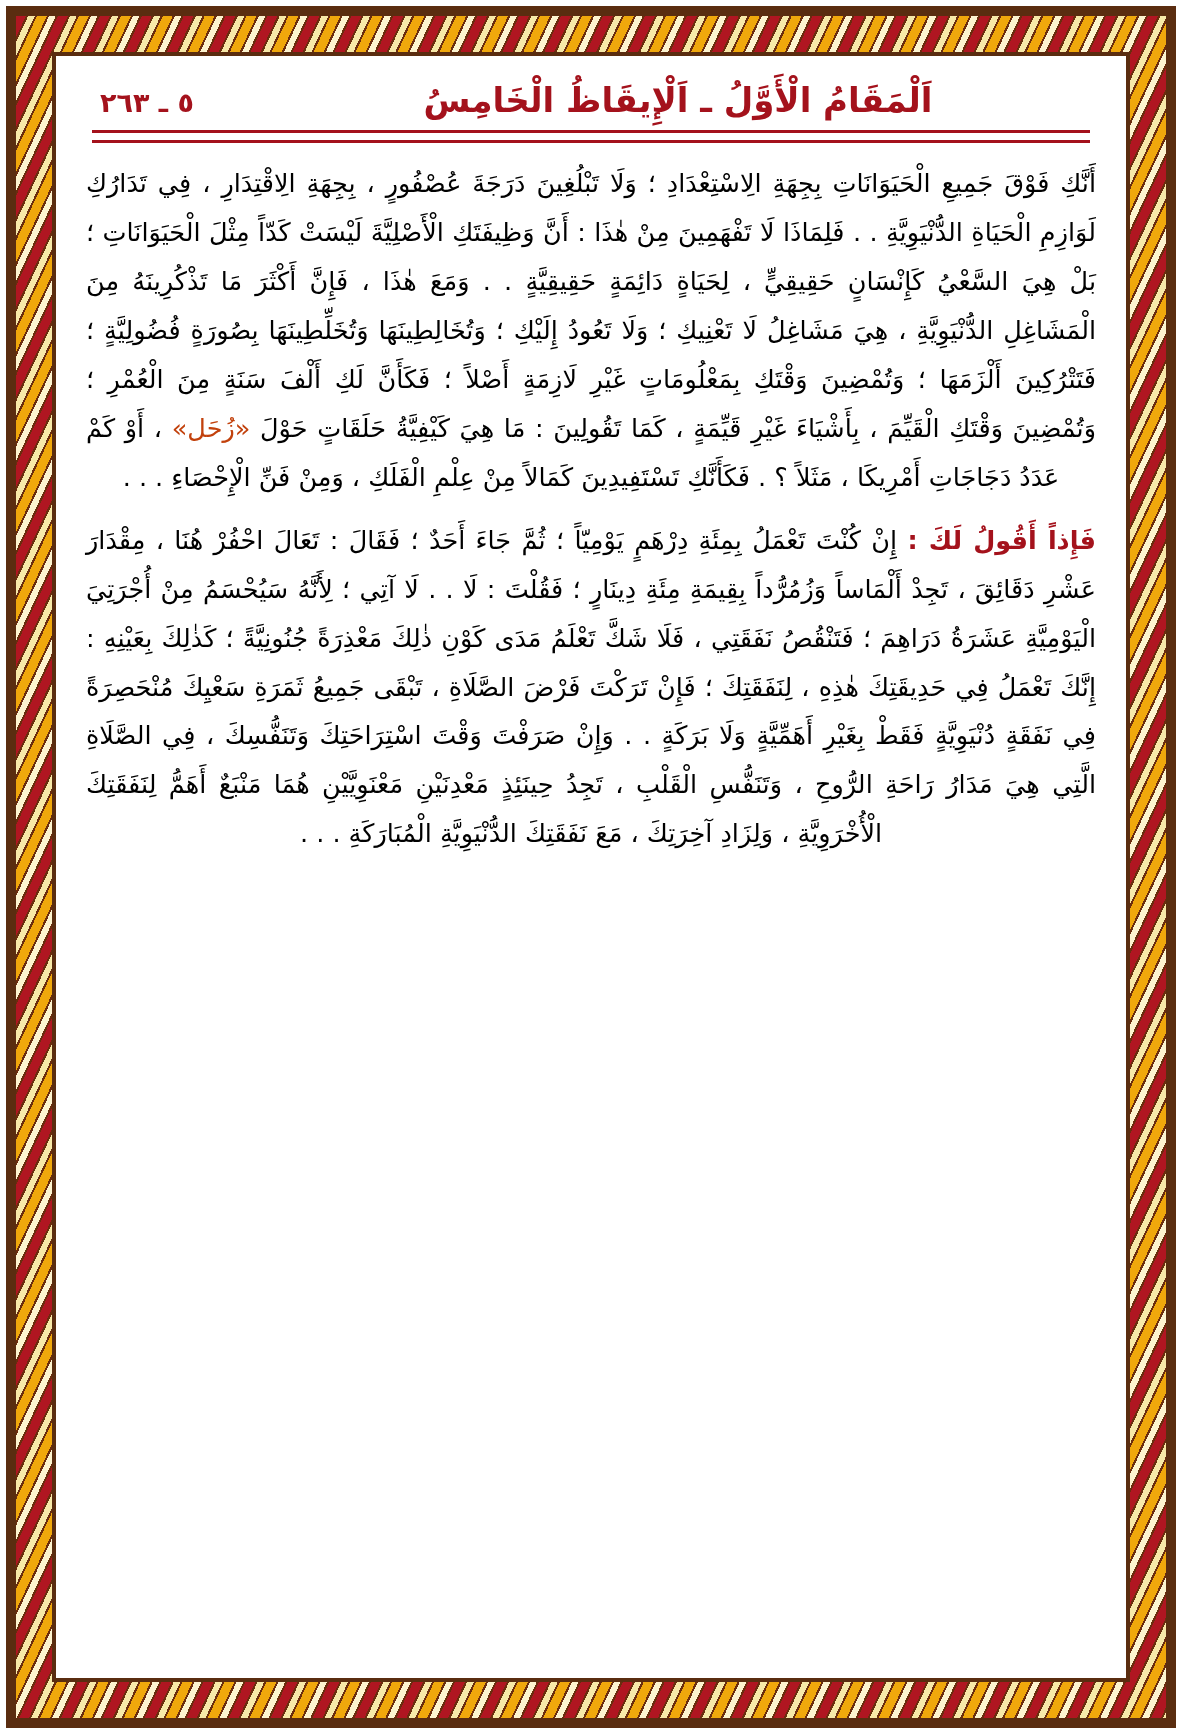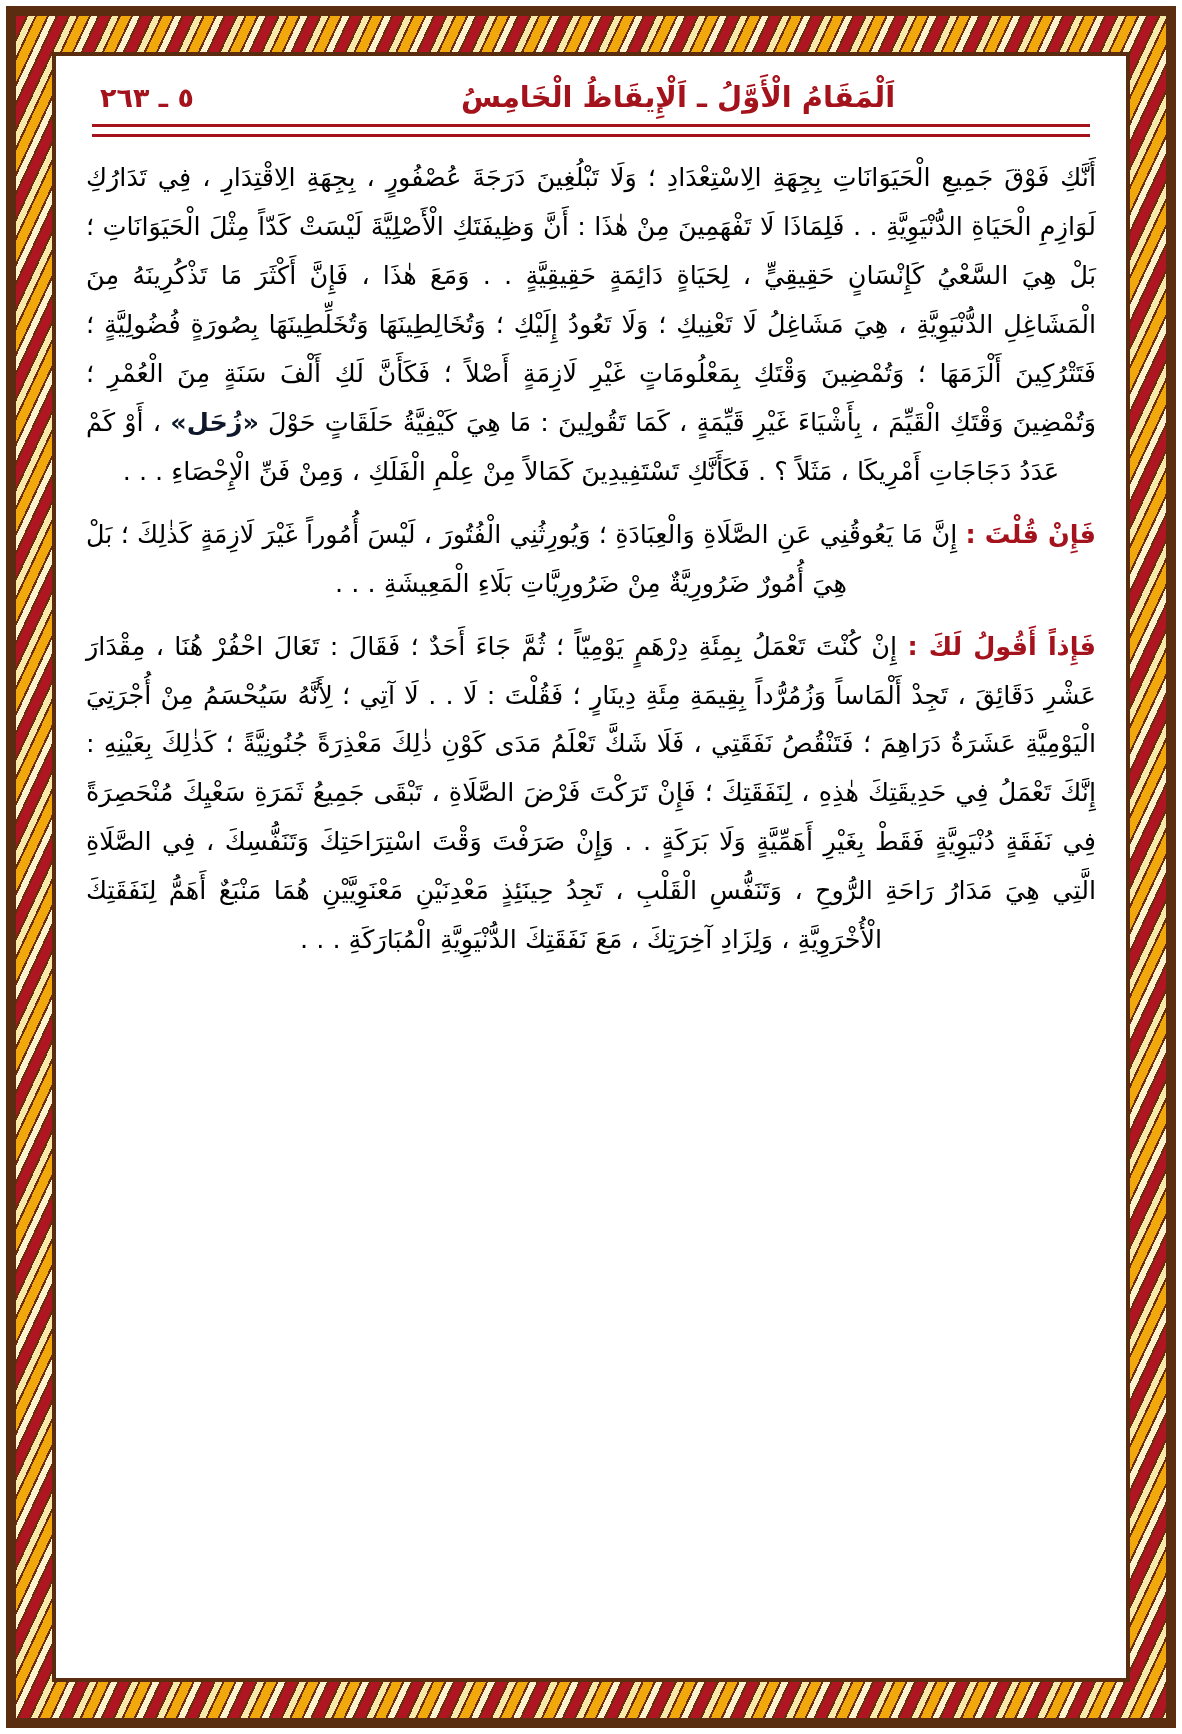--- a/index.html
+++ b/index.html
@@ -78,21 +78,21 @@
   }
   .page-number {
     color: #a4121c;
     font-size: 27px;
     font-weight: bold;
     letter-spacing: 1px;
     white-space: nowrap;
   }
   .header-title {
     color: #a4121c;
-    font-size: 29px;
+    font-size: 34px;
     font-weight: bold;
     flex: 1;
     text-align: center;
     margin-right: -80px;
   }
   .header-rule {
     margin: 10px 6px 0 6px;
     height: 7px;
     border-top: 3px solid #a4121c;
     border-bottom: 3px solid #a4121c;
@@ -113,22 +113,22 @@
     text-align: justify;
   }
   .para + .para { margin-top: 0; }
   .para-gap { margin-top: 26px; }
 
   .lead {
     color: #a4121c;
     font-weight: bold;
   }
   .hl {
-    color: #0f172a;
-    font-weight: bold;
+    color: #c2410c;
+    font-weight: normal;
   }
   .fn-ref {
     color: #a4121c;
     font-size: 17px;
     vertical-align: super;
   }
 
   .footnote-wrap {
     margin-top: auto;
     padding-bottom: 6px;
@@ -169,21 +169,20 @@
     <div class="header-row">
       <div class="page-number">٥ ـ ٢٦٣</div>
       <div class="header-title">اَلْمَقَامُ الْأَوَّلُ ـ اَلْإِيقَاظُ الْخَامِسُ</div>
     </div>
     <div class="header-rule"></div>
 
     <div class="body">
 
       <p class="para"><span>أَنَّكِ فَوْقَ جَمِيعِ الْحَيَوَانَاتِ بِجِهَةِ الِاسْتِعْدَادِ ؛ وَلَا تَبْلُغِينَ دَرَجَةَ عُصْفُورٍ ، بِجِهَةِ الِاقْتِدَارِ ، فِي تَدَارُكِ لَوَازِمِ الْحَيَاةِ الدُّنْيَوِيَّةِ . . فَلِمَاذَا لَا تَفْهَمِينَ مِنْ هٰذَا : أَنَّ وَظِيفَتَكِ الْأَصْلِيَّةَ لَيْسَتْ كَدّاً مِثْلَ الْحَيَوَانَاتِ ؛ بَلْ هِيَ السَّعْيُ كَإِنْسَانٍ حَقِيقِيٍّ ، لِحَيَاةٍ دَائِمَةٍ حَقِيقِيَّةٍ . . وَمَعَ هٰذَا ، فَإِنَّ أَكْثَرَ مَا تَذْكُرِينَهُ مِنَ الْمَشَاغِلِ الدُّنْيَوِيَّةِ ، هِيَ مَشَاغِلُ لَا تَعْنِيكِ ؛ وَلَا تَعُودُ إِلَيْكِ ؛ وَتُخَالِطِينَهَا وَتُخَلِّطِينَهَا بِصُورَةٍ فُضُولِيَّةٍ ؛ فَتَتْرُكِينَ أَلْزَمَهَا ؛ وَتُمْضِينَ وَقْتَكِ بِمَعْلُومَاتٍ غَيْرِ لَازِمَةٍ أَصْلاً ؛ فَكَأَنَّ لَكِ أَلْفَ سَنَةٍ مِنَ الْعُمْرِ ؛ وَتُمْضِينَ وَقْتَكِ الْقَيِّمَ ، بِأَشْيَاءَ غَيْرِ قَيِّمَةٍ ، كَمَا تَقُولِينَ : مَا هِيَ كَيْفِيَّةُ حَلَقَاتٍ حَوْلَ </span><span class="hl">«زُحَل»</span><span> ، أَوْ كَمْ عَدَدُ دَجَاجَاتِ أَمْرِيكَا ، مَثَلاً ؟ . فَكَأَنَّكِ تَسْتَفِيدِينَ كَمَالاً مِنْ عِلْمِ الْفَلَكِ ، وَمِنْ فَنِّ الْإِحْصَاءِ . . .</span></p>
 
-      <p class="para para-gap"><span class="lead">فَإِنْ قُلْتَ :</span><span> إِنَّ مَا يَعُوقُنِي عَنِ الصَّلَاةِ وَالْعِبَادَةِ ؛ وَيُورِثُنِي الْفُتُورَ ، لَيْسَ أُمُوراً غَيْرَ لَازِمَةٍ كَذٰلِكَ ؛ بَلْ هِيَ أُمُورٌ ضَرُورِيَّةٌ مِنْ ضَرُورِيَّاتِ بَلَاءِ الْمَعِيشَةِ . . .</span></p>
 
       <p class="para para-gap"><span class="lead">فَإِذاً أَقُولُ لَكَ :</span><span> إِنْ كُنْتَ تَعْمَلُ بِمِئَةِ دِرْهَمٍ يَوْمِيّاً ؛ ثُمَّ جَاءَ أَحَدٌ ؛ فَقَالَ : تَعَالَ احْفُرْ هُنَا ، مِقْدَارَ عَشْرِ دَقَائِقَ ، تَجِدْ أَلْمَاساً وَزُمُرُّداً بِقِيمَةِ مِئَةِ دِينَارٍ ؛ فَقُلْتَ : لَا . . لَا آتِي ؛ لِأَنَّهُ سَيُحْسَمُ مِنْ أُجْرَتِيَ الْيَوْمِيَّةِ عَشَرَةُ دَرَاهِمَ ؛ فَتَنْقُصُ نَفَقَتِي ، فَلَا شَكَّ تَعْلَمُ مَدَى كَوْنِ ذٰلِكَ مَعْذِرَةً جُنُونِيَّةً ؛ كَذٰلِكَ بِعَيْنِهِ : إِنَّكَ تَعْمَلُ فِي حَدِيقَتِكَ هٰذِهِ ، لِنَفَقَتِكَ ؛ فَإِنْ تَرَكْتَ فَرْضَ الصَّلَاةِ ، تَبْقَى جَمِيعُ ثَمَرَةِ سَعْيِكَ مُنْحَصِرَةً فِي نَفَقَةٍ دُنْيَوِيَّةٍ فَقَطْ بِغَيْرِ أَهَمِّيَّةٍ وَلَا بَرَكَةٍ . . وَإِنْ صَرَفْتَ وَقْتَ اسْتِرَاحَتِكَ وَتَنَفُّسِكَ ، فِي الصَّلَاةِ الَّتِي هِيَ مَدَارُ رَاحَةِ الرُّوحِ ، وَتَنَفُّسِ الْقَلْبِ ، تَجِدُ حِينَئِذٍ مَعْدِنَيْنِ مَعْنَوِيَّيْنِ هُمَا مَنْبَعٌ أَهَمُّ لِنَفَقَتِكَ الْأُخْرَوِيَّةِ ، وَلِزَادِ آخِرَتِكَ ، مَعَ نَفَقَتِكَ الدُّنْيَوِيَّةِ الْمُبَارَكَةِ . . .</span></p>
 
 
     </div>
 
 
   </div>
 </div>
 

